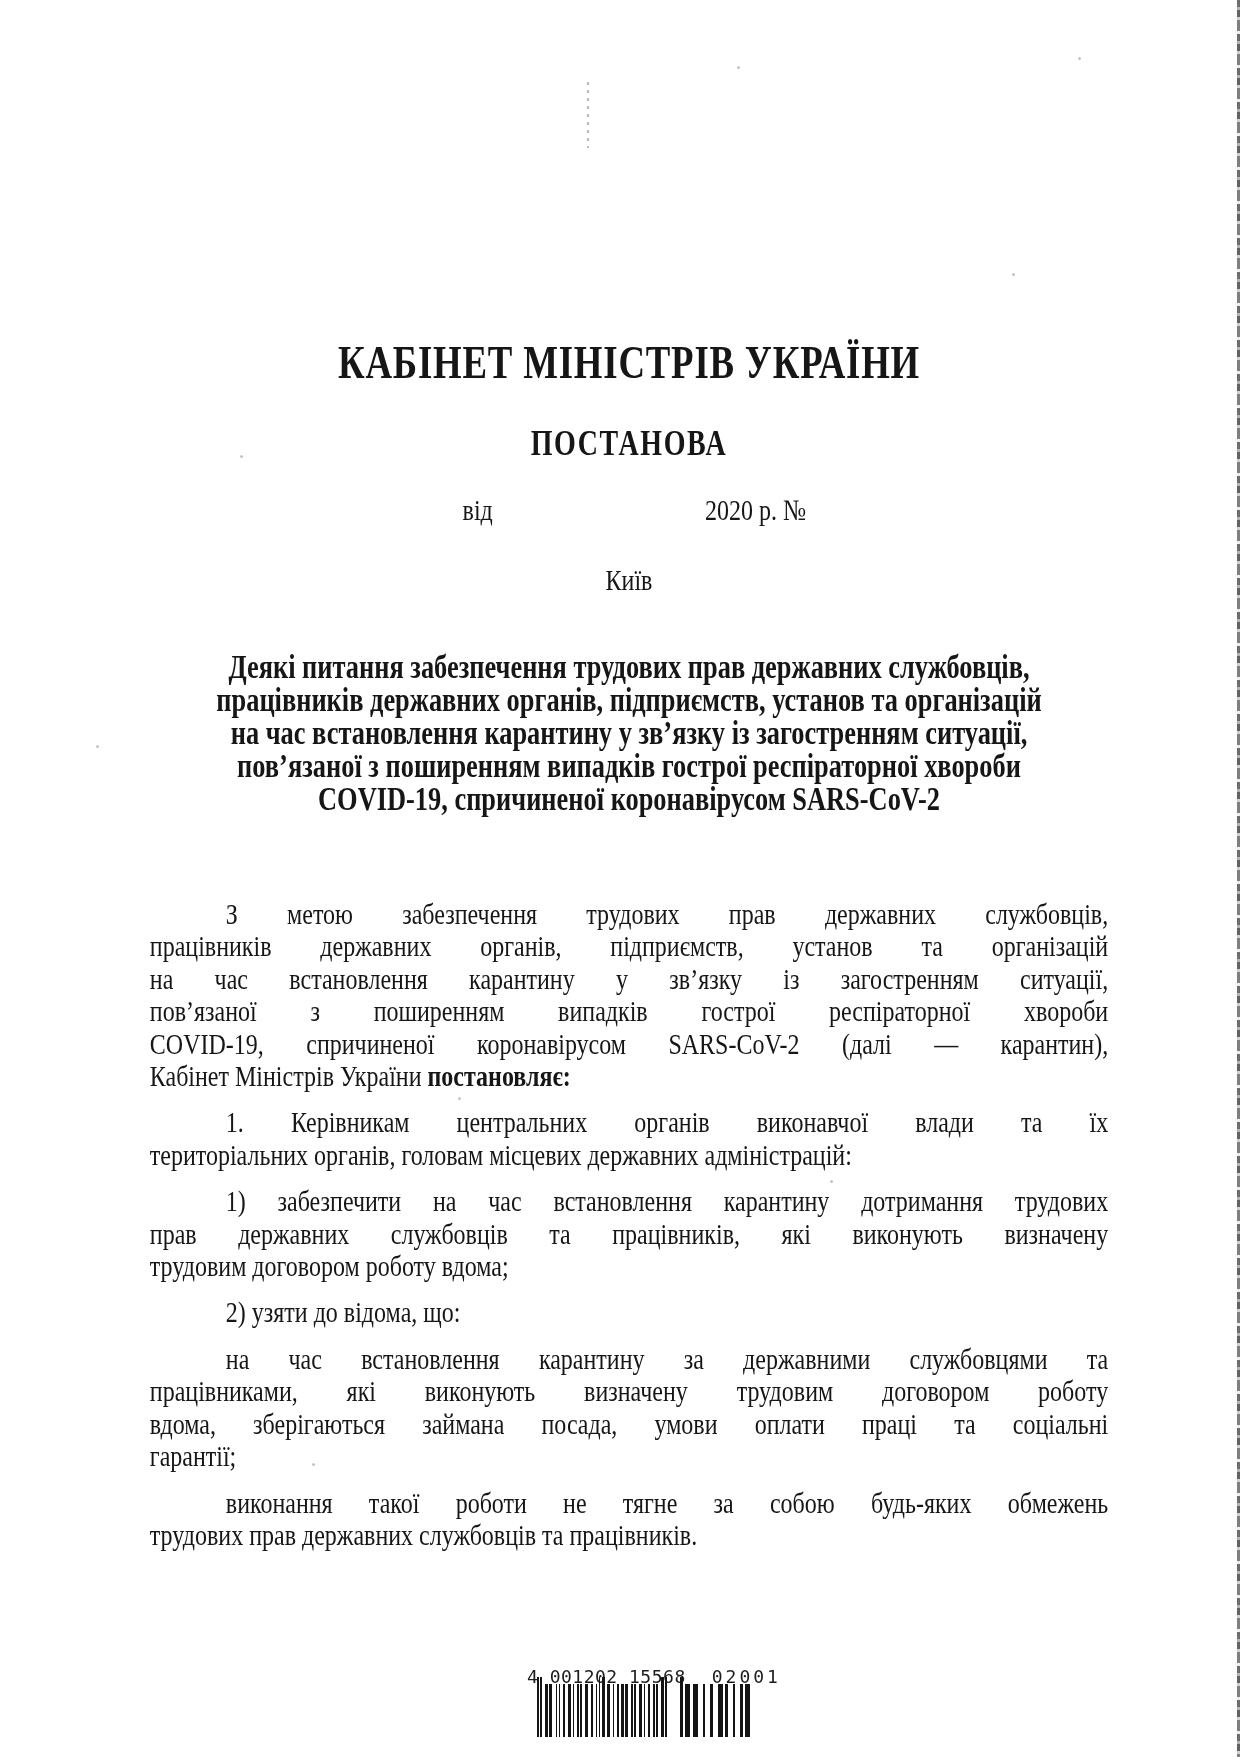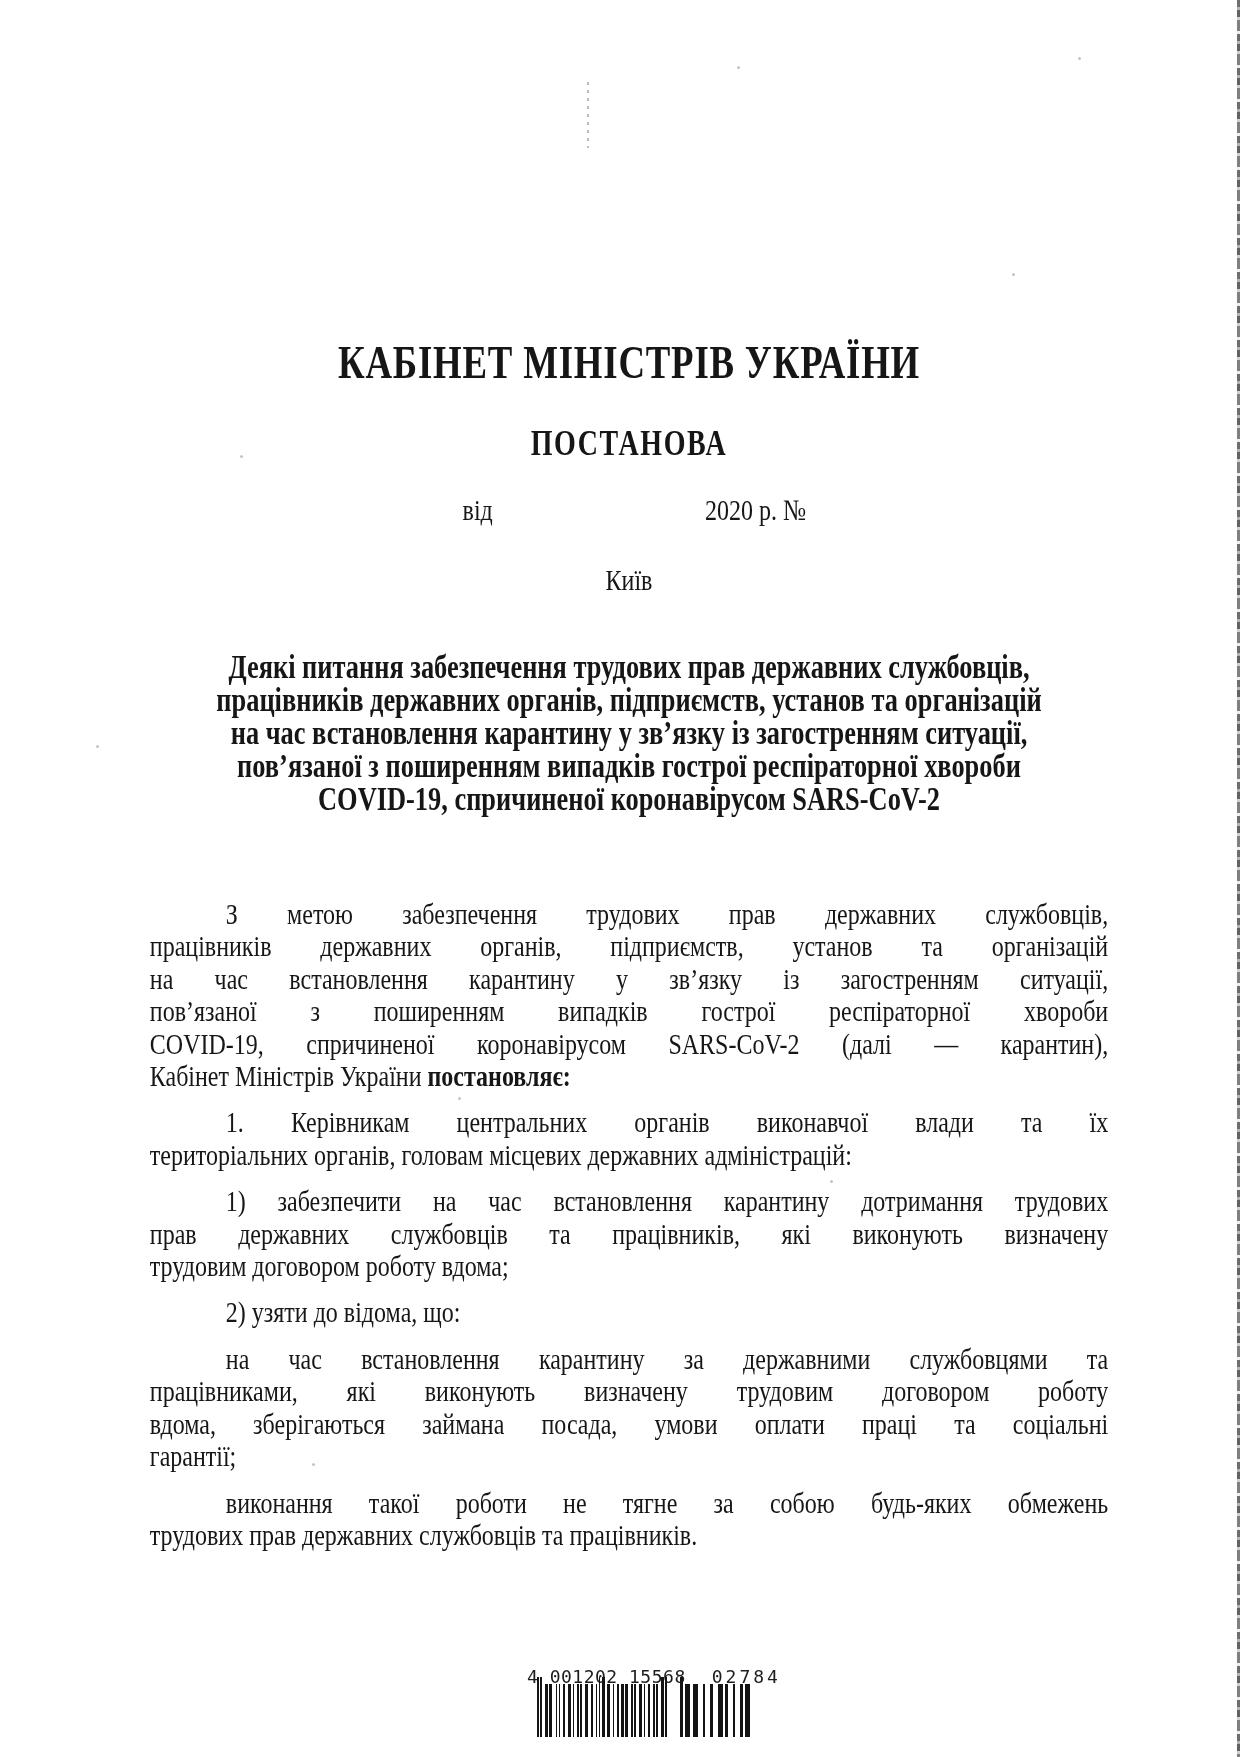--- a/index.html
+++ b/index.html
@@ -150,21 +150,21 @@
         <div class="line last"><span>гарантії;</span></div>
       </div>
       <div class="para">
         <div class="line first"><span>виконання такої роботи не тягне за собою будь-яких обмежень</span></div>
         <div class="line last"><span>трудових прав державних службовців та працівників.</span></div>
       </div>
     </div>
 
   <div class="barcode">
     <div class="bc-digits">
-      <span>4 001202 15568</span><span class="addon">02784</span>
+      <span>4 001202 15568</span><span class="addon">02001</span>
     </div>
     <div class="bc-bars main" id="bc-main">
         <div class="bar tall" style="width: 1.54762px;"></div>
         <div class="gap" style="width: 1.54762px;"></div>
         <div class="bar tall" style="width: 1.54762px;"></div>
         <div class="gap" style="width: 3.09524px;"></div>
         <div class="bar" style="width: 3.09524px;"></div>
         <div class="gap" style="width: 1.54762px;"></div>
         <div class="bar" style="width: 3.09524px;"></div>
         <div class="gap" style="width: 3.09524px;"></div>

